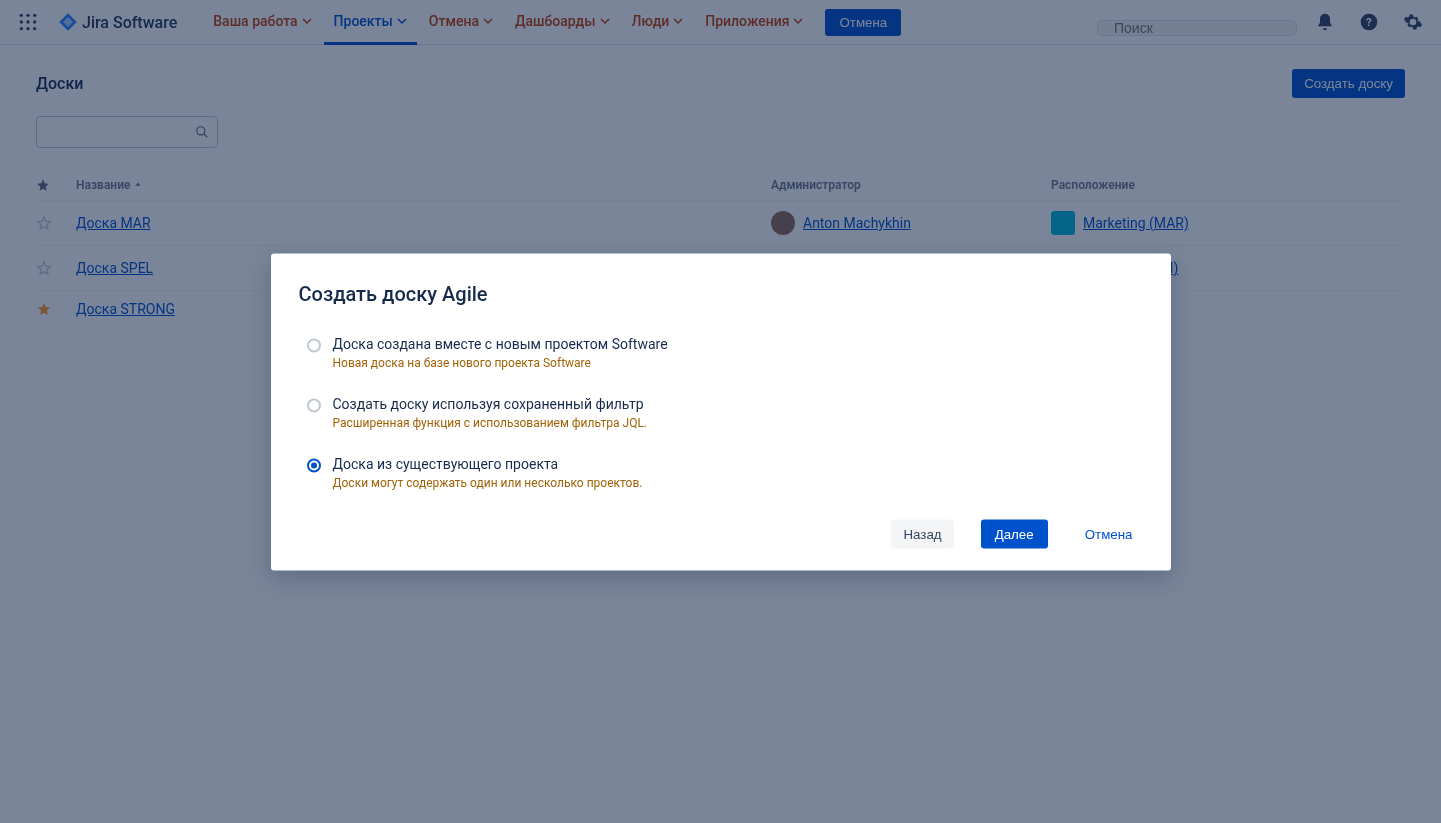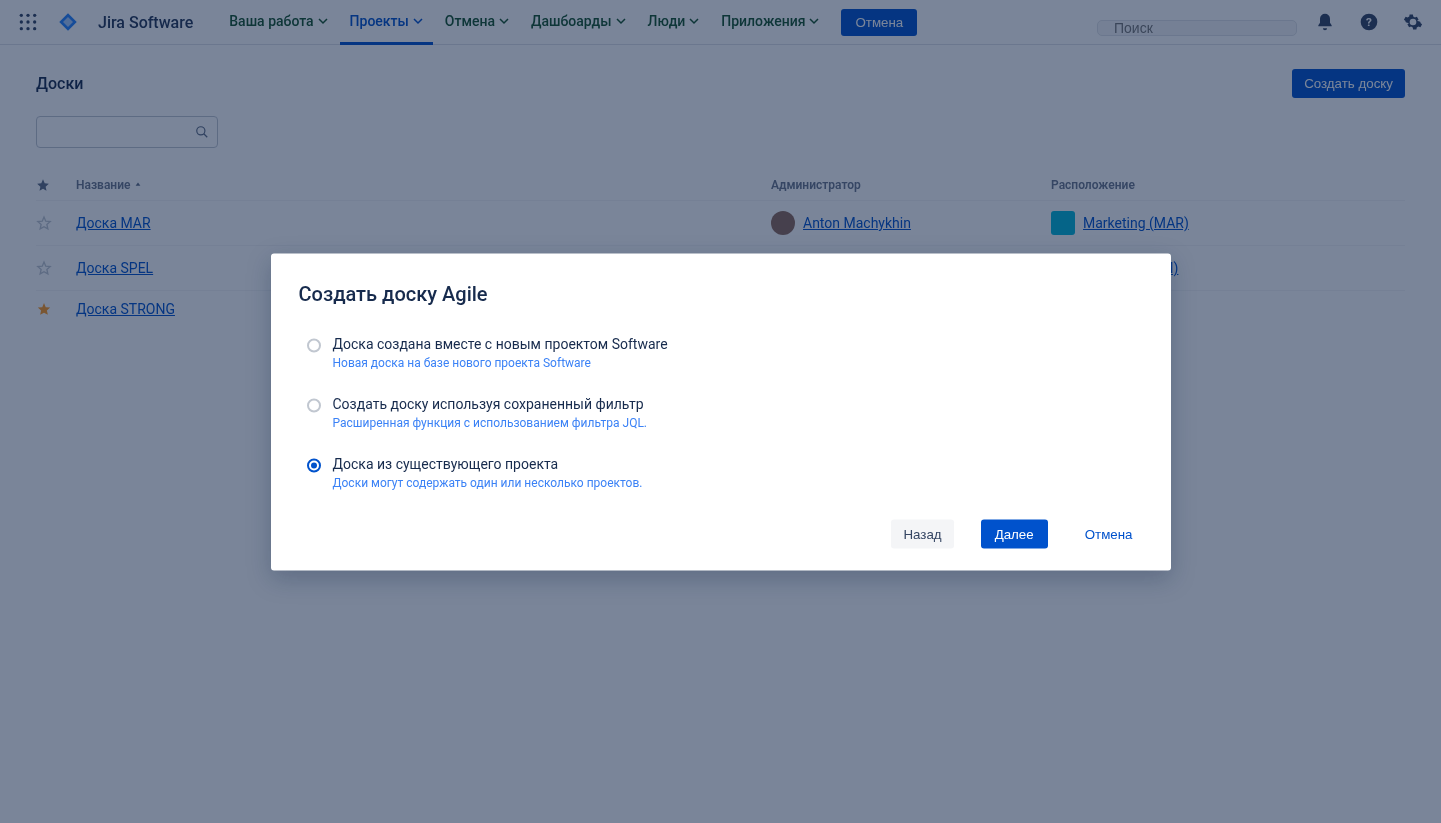--- a/index.html
+++ b/index.html
@@ -16,27 +16,27 @@
   z-index: 100;
 }
 .header {
   display: flex; align-items: center;
   height: 45px;
   border-bottom: 1px solid #dfe1e6;
   padding: 0 12px;
   gap: 8px;
 }
 .app-switcher { display:flex; align-items:center; justify-content:center; width:32px; height:32px; color:#344563; cursor:pointer;}
-.logo { display:flex; align-items:center; gap:20px; color:#253858; font-weight:600; padding:0 6px;}
+.logo { display:flex; align-items:center; gap:4px; color:#253858; font-weight:600; padding:0 6px;}
 .logo-text { font-size:16px; color:#253858; font-weight:500;}
 .nav { display:flex; align-items:center; gap:2px; margin-left:12px;}
 .nav-item {
   display:flex; align-items:center; gap:4px;
   padding:0 10px; height:45px;
-  color:#14532d; font-weight:500; cursor:pointer;
+  color:#c2410c; font-weight:500; cursor:pointer;
   border-bottom:3px solid transparent;
 }
 .nav-item.active { color:#0052CC; border-bottom-color:#0052CC;}
 .chev { width:10px; height:10px;}
 .create-btn {
   background:#0052CC; color:#fff; border:none;
   padding:6px 14px; border-radius:3px; font-weight:500;
   margin-left:10px; cursor:pointer;
 }
 .spacer { flex:1; }
@@ -91,21 +91,21 @@
 .radio {
   width:14px; height:14px; border:2px solid #c1c7d0; border-radius:50%;
   flex-shrink:0; margin-top:3px; position:relative;
 }
 .radio.selected { border-color:#0052CC;}
 .radio.selected::after {
   content:""; position:absolute; top:2px; left:2px; width:6px; height:6px;
   background:#0052CC; border-radius:50%;
 }
 .opt-label { color:#172B4D; font-size:14px;}
-.opt-desc { color:#3b82f6; font-size:12px; margin-top:4px;}
+.opt-desc { color:#a16207; font-size:12px; margin-top:4px;}
 .modal-actions { display:flex; justify-content:flex-end; gap:27px; margin-top:14px; align-items:center;}
 .btn-back { background:#f4f5f7; border:none; padding:7px 12px; border-radius:3px; color:#344563; cursor:pointer;}
 .btn-next { background:#0052CC; border:none; padding:7px 14px; border-radius:3px; color:#fff; font-weight:500; cursor:pointer;}
 .btn-cancel { background:none; border:none; color:#0052CC; cursor:pointer; padding:7px 10px;}
 
 svg { display:block;}
 </style>
 </head>
 <body>
 

